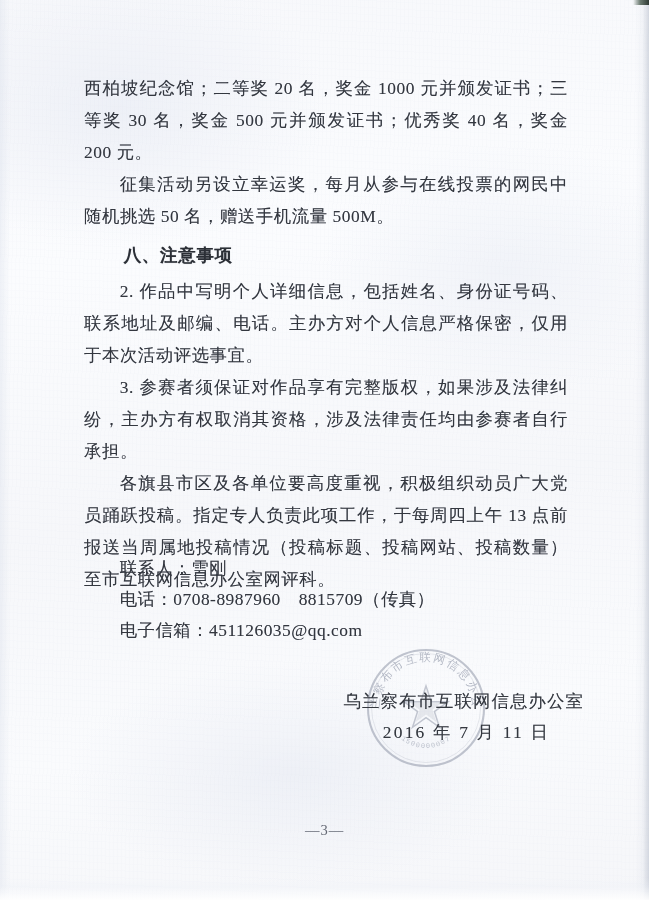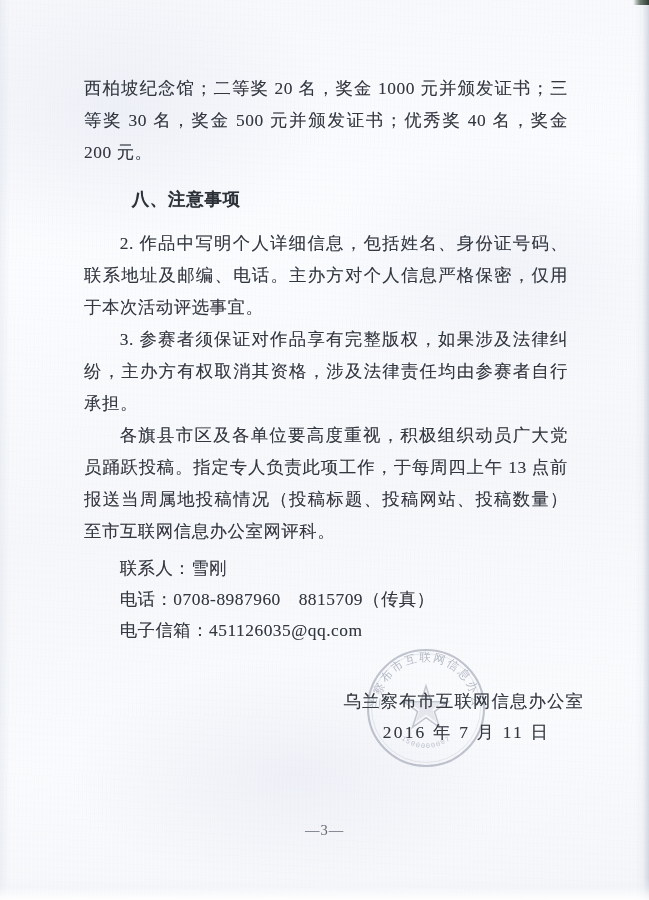--- a/index.html
+++ b/index.html
@@ -80,21 +80,21 @@
     color: #33373f;
     letter-spacing: 0.55px;
     text-align: justify;
     text-justify: inter-character;
     font-family: "Liberation Serif", "DejaVu Serif", serif;
     text-shadow: 0 0 0.6px rgba(90,96,110,0.45);
   }
   .para.indent { text-indent: 2.05em; }
 
   .heading {
-    margin: 12px;
+    margin: 4px;
     font-size: 17.4px;
     line-height: 32px;
     color: #2b2f36;
     letter-spacing: 0.8px;
     text-indent: 2.05em;
     font-weight: 700;
     font-family: "Liberation Sans", "DejaVu Sans", sans-serif;
     text-shadow: 0 0 0.7px rgba(70,75,88,0.5);
   }
 
@@ -172,20 +172,21 @@
 <div id="scan-page">
 
   <div id="scan-texture"></div>
   <div id="scan-edge-left"></div>
   <div id="scan-edge-right"></div>
   <div id="scan-edge-corner"></div>
   <div id="scan-edge-bottom"></div>
 
   <div id="doc-body">
     <p class="para">西柏坡纪念馆；二等奖 20 名，奖金 1000 元并颁发证书；三等奖 30 名，奖金 500 元并颁发证书；优秀奖 40 名，奖金 200 元。</p>
+    <p class="para indent">征集活动另设立幸运奖，每月从参与在线投票的网民中随机挑选 50 名，赠送手机流量 500M。</p>
     <div class="gap-sm"></div>
     <p class="heading">八、注意事项</p>
     <p class="para indent">2. 作品中写明个人详细信息，包括姓名、身份证号码、联系地址及邮编、电话。主办方对个人信息严格保密，仅用于本次活动评选事宜。</p>
     <p class="para indent">3. 参赛者须保证对作品享有完整版权，如果涉及法律纠纷，主办方有权取消其资格，涉及法律责任均由参赛者自行承担。</p>
     <p class="para indent">各旗县市区及各单位要高度重视，积极组织动员广大党员踊跃投稿。指定专人负责此项工作，于每周四上午 13 点前报送当周属地投稿情况（投稿标题、投稿网站、投稿数量）至市互联网信息办公室网评科。</p>
   </div>
 
   <div id="contact-block">
     <p class="contact-line">联系人：雪刚</p>
     <p class="contact-line">电话：0708-8987960　8815709（传真）</p>

